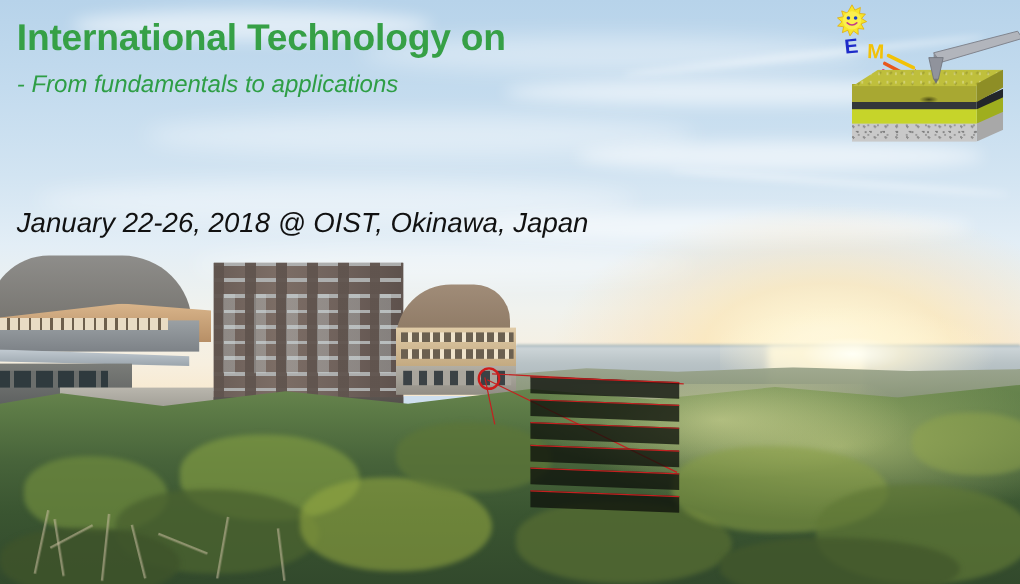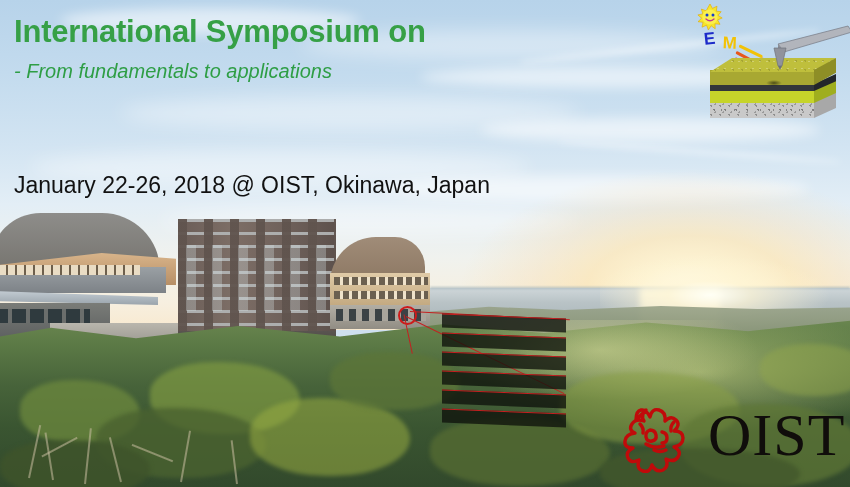--- a/index.html
+++ b/index.html
@@ -72,21 +72,21 @@
   .tline{
     font-weight:bold;font-size:31px;line-height:36px;letter-spacing:-.2px;
     color:#36A046;white-space:nowrap;
   }
   #sub{
     font-size:20px;line-height:38px;font-style:italic;color:#2E9E45;
     white-space:nowrap;margin-top:2px;font-weight:normal;
   }
   #dateline{
     position:absolute;left:14px;top:172px;
-    font-size:23px;color:#111;white-space:nowrap;
+    font-size:23px;color:#111;white-space:nowrap;font-style:italic;
   }
 
   
   #qilab{position:absolute;left:688px;top:0;width:162px;height:128px;}
   #qitext{
     position:absolute;left:42px;top:2px;
     font-family:"Liberation Serif",serif;font-weight:bold;font-size:16px;
     color:#9E1B1B;letter-spacing:.3px;white-space:nowrap;
   }
   
@@ -232,21 +232,21 @@
   <div class="layer twig" style="left:28px;top:424px;width:2px;height:54px;transform:rotate(12deg);"></div>
   <div class="layer twig" style="left:52px;top:432px;width:2px;height:48px;transform:rotate(-9deg);"></div>
   <div class="layer twig" style="left:84px;top:428px;width:2px;height:56px;transform:rotate(6deg);"></div>
   <div class="layer twig" style="left:120px;top:436px;width:2px;height:46px;transform:rotate(-14deg);"></div>
   <div class="layer twig" style="left:180px;top:430px;width:2px;height:52px;transform:rotate(10deg);"></div>
   <div class="layer twig" style="left:236px;top:440px;width:2px;height:44px;transform:rotate(-7deg);"></div>
   <div class="layer twig" style="left:40px;top:446px;width:40px;height:2px;transform:rotate(-28deg);"></div>
   <div class="layer twig" style="left:130px;top:452px;width:44px;height:2px;transform:rotate(22deg);"></div>
 
   <div id="titlewrap">
-    <div class="tline">International Symposium on</div>
+    <div class="tline">International Technology on</div>
     <div id="sub">- From fundamentals to applications</div>
   </div>
   <div id="dateline">January 22-26, 2018 @ OIST, Okinawa, Japan</div>
 
   <div id="qilab">
 
     <svg id="sun" viewBox="0 0 32 30">
       <g fill="#F6E52A" stroke="#E2A800" stroke-width=".6">
         <path d="M16 1 l2.4 4.4 4.6-2.2 -.7 5 4.9 .5 -3.2 3.7 4.2 2.6 -4.6 1.9 2.4 4.4 -5-.5 .2 5 -4-3 -2.9 4.1 -1.7-4.7 -4.6 2 1-4.9 -5-.6 3.6-3.5 -3.7-3.3 4.9-1 -1.4-4.8 4.7 1.7z"></path>
       </g>
@@ -324,28 +324,14 @@
     <div class="slab" style="top:38px;transform:skewY(2.2deg);"></div>
     <div class="slabline" style="top:38px;transform:skewY(2.2deg);"></div>
     <div class="slab" style="top:57px;transform:skewY(2.2deg);"></div>
     <div class="slabline" style="top:57px;transform:skewY(2.2deg);"></div>
     <div class="slab" style="top:76px;transform:skewY(2.2deg);"></div>
     <div class="slabline" style="top:76px;transform:skewY(2.2deg);"></div>
     <div class="slab" style="top:95px;transform:skewY(2.2deg);"></div>
     <div class="slabline" style="top:95px;transform:skewY(2.2deg);"></div>
   </div>
 
-  <div id="oistlogo">
-    <svg id="shisa" viewBox="0 0 86 80">
-      <g fill="none" stroke="#C00A0A" stroke-width="3.4" stroke-linecap="round" stroke-linejoin="round">
-        <path d="M30 10 q-6 5 -2 11 q-8-3-12 3 q-4 6 3 9 q-9 1-10 8 q-1 7 8 7 q-8 4-5 10 q3 6 11 2 q-3 9 4 11 q7 2 9-6 q4 8 11 5 q6-3 3-11 q8 4 12-2 q4-6-4-10 q9-2 9-9 q0-7-9-7 q7-6 2-11 q-5-5-11 1 q1-9-6-11 q-7-2-9 7 q-4-8-9-7 q-5 1-5 10 z"></path>
-        <path d="M34 30 q-5 2-4 7 q1 5 6 4 q5-1 4-6 q-1-5-6-5z"></path>
-        <path d="M46 32 q5 1 5 6 q0 5-5 5"></path>
-        <path d="M30 44 q8 5 18 2"></path>
-        <path d="M38 50 q6 3 12 0"></path>
-        <path d="M24 24 q4 4 3 9"></path>
-        <path d="M58 22 q-4 4-3 9"></path>
-      </g>
-    </svg>
-    <div id="oistword">OIST</div>
-  </div>
 
 </div>
 
 </body></html>

